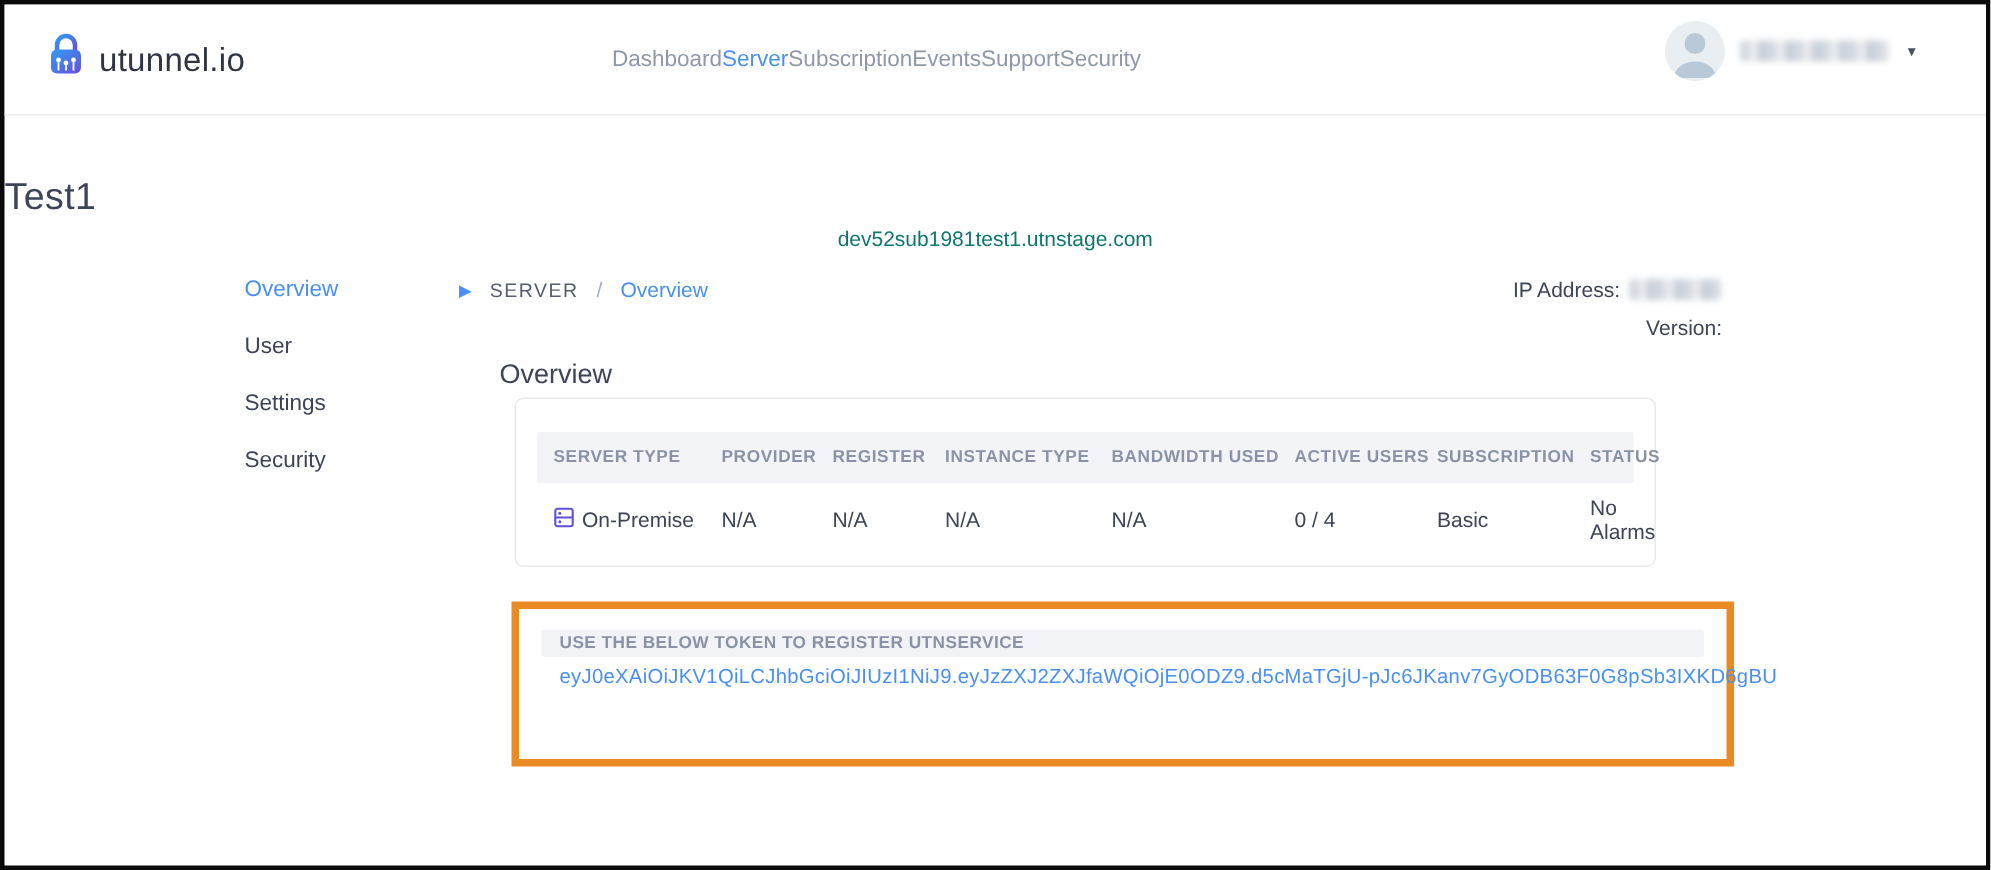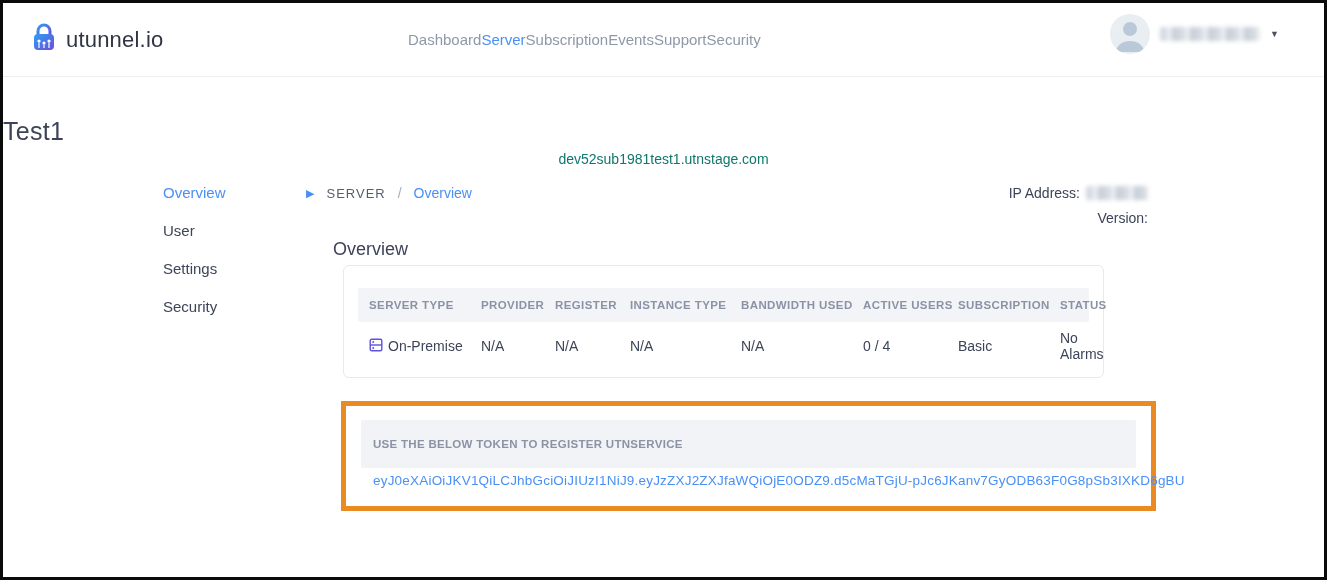--- a/index.html
+++ b/index.html
@@ -73,21 +73,21 @@
   .tbl-row { height:48px; padding-left:11px; }
   .tbl-row .td { font-size:14px; color:#3d4458; }
   .td-servertype { color:#5e52d9; display:flex; align-items:center; gap:5px; cursor:pointer; }
 
   
   .token-card {
     position:absolute; left:338px; top:398px; width:815px; height:110px;
     background:#fff; border:5px solid #ea8a23; padding:14px 15px 0 15px;
   }
   .token-head {
-    background:#f1f3f6; height:48px; display:flex; align-items:center; padding-left:12px; border-radius:2px;
+    background:#f1f3f6; height:18px; display:flex; align-items:center; padding-left:12px; border-radius:2px;
   }
   .token-head-text { font-size:11.5px; font-weight:bold; color:#8a93a5; letter-spacing:0.3px; }
   .token-value { margin-top:5px; padding-left:12px; font-size:13.5px; color:#4a90f4; letter-spacing:0.2px; white-space:nowrap; }
 </style>
 </head>
 <body>
 
 <div class="page">
 
   <div class="navbar">

